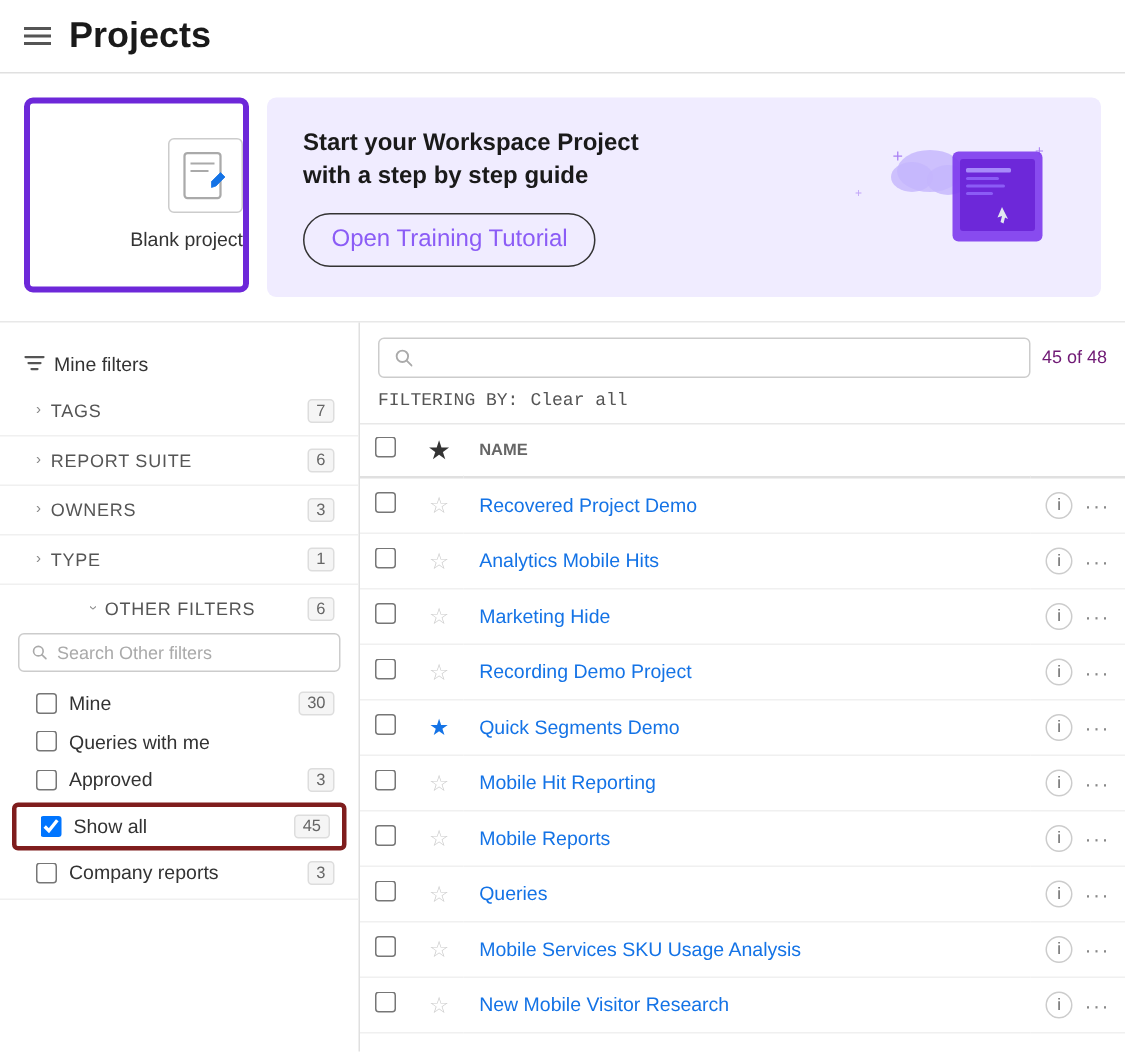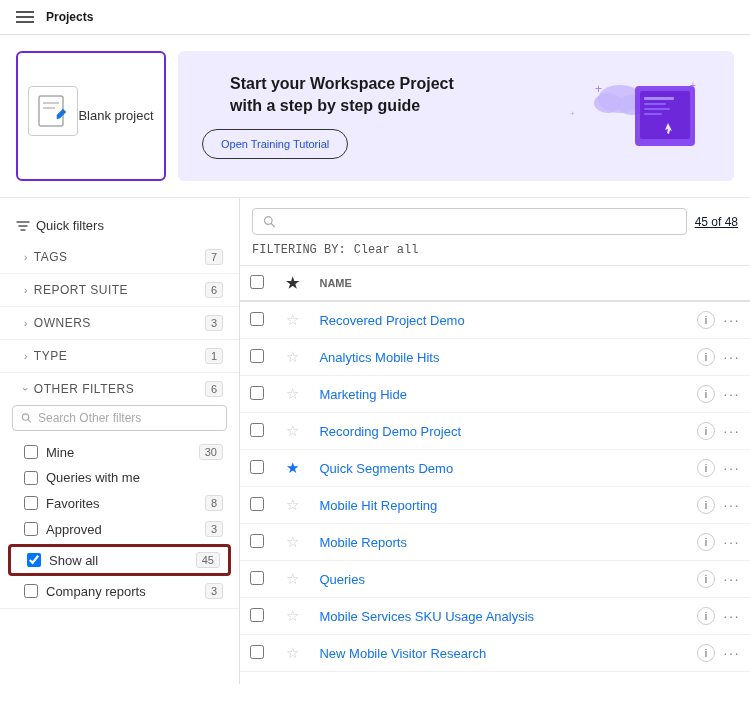--- a/index.html
+++ b/index.html
@@ -2,32 +2,32 @@
 <html><head>
   <meta charset="utf-8">
   <style>
     * { box-sizing: border-box; margin: 0; padding: 0; }
     body { font-family: -apple-system, BlinkMacSystemFont, 'Segoe UI', Arial, sans-serif; font-size: 13px; background: #fff; color: #333; width: 750px; height: 704px; overflow: hidden; }
 
     
     .header { display: flex; align-items: center; padding: 10px 16px; border-bottom: 1px solid #e0e0e0; background: #fff; }
     .header-menu-icon { margin-right: 12px; cursor: pointer; display: flex; flex-direction: column; gap: 3px; }
     .header-menu-icon span { display: block; width: 18px; height: 2px; background: #555; }
-    .header-title { font-size: 12px; font-weight: 600; color: #1a1a1a; }
+    .header-title { font-size: 24px; font-weight: 600; color: #1a1a1a; }
 
     
     .top-section { display: flex; gap: 12px; padding: 16px; border-bottom: 1px solid #e8e8e8; }
-    .project-card { width: 150px; height: 130px; border: 2px solid #6d28d9; border-radius: 6px; display: flex; align-items: center; justify-content: center; cursor: pointer; background: #fff; flex-shrink: 0; }
+    .project-card { width: 150px; height: 130px; border: 4px solid #6d28d9; border-radius: 6px; display: flex; flex-direction: column; align-items: flex-end; justify-content: center; cursor: pointer; background: #fff; flex-shrink: 0; }
     .card-icon { width: 50px; height: 50px; border: 1px solid #ccc; border-radius: 4px; display: flex; align-items: center; justify-content: center; margin-bottom: 10px; position: relative; }
     .card-label { font-size: 13px; color: #333; text-align: center; line-height: 1.3; }
 
     
     .training-banner { flex: 1; background: #f0ecff; border-radius: 6px; padding: 20px 24px; display: flex; align-items: center; justify-content: space-between; overflow: hidden; position: relative; }
-    .banner-text h3 { font-size: 16px; font-weight: 600; color: #1a1a1a; margin-bottom: 12px; line-height: 1.4; margin-left: 28px; }
-    .banner-btn { border: 1.5px solid #333; border-radius: 20px; padding: 8px 18px; font-size: 11px; background: transparent; cursor: pointer; color: #1d4ed8; }
+    .banner-text h3 { font-size: 16px; font-weight: 600; color: #1a1a1a; margin-bottom: 12px; line-height: 1.4; }
+    .banner-btn { border: 1.5px solid #333; border-radius: 20px; padding: 8px 18px; font-size: 16px; background: transparent; cursor: pointer; color: #8b5cf6; }
     .banner-illustration { width: 150px; height: 90px; flex-shrink: 0; }
 
     
     .main-content { display: flex; height: calc(704px - 56px - 162px); }
 
     
     .sidebar { width: 240px; border-right: 1px solid #e0e0e0; overflow-y: auto; padding: 12px 0; flex-shrink: 0; }
     .sidebar-header { display: flex; align-items: center; padding: 8px 16px; cursor: pointer; color: #333; font-size: 13px; }
     .sidebar-header svg { margin-right: 6px; }
     .filter-section { border-bottom: 1px solid #f0f0f0; }
@@ -46,21 +46,21 @@
     .show-all-row .checkbox-item { padding: 5px 8px 5px 16px; }
 
     
     .right-content { flex: 1; display: flex; flex-direction: column; overflow: hidden; }
 
     
     .filter-bar { padding: 10px 12px 8px; border-bottom: 1px solid #e8e8e8; }
     .search-row { display: flex; align-items: center; justify-content: space-between; margin-bottom: 8px; }
     .search-input-wrap { flex: 1; border: 1px solid #ccc; border-radius: 4px; padding: 5px 10px; display: flex; align-items: center; gap: 6px; margin-right: 8px; }
     .search-input-wrap input { border: none; outline: none; font-size: 13px; width: 100%; }
-    .count-text { font-size: 12px; color: #0f172a; white-space: nowrap; text-decoration: underline; }
+    .count-text { font-size: 12px; color: #701a75; white-space: nowrap; }
     .active-filters { display: flex; align-items: center; gap: 8px; flex-wrap: wrap; font-family: Liberation Mono, monospace; }
     .filter-label { font-size: 12px; color: #555; font-weight: 500; }
     .filter-chip { background: #f5f5f5; border: 1px solid #ccc; border-radius: 12px; padding: 2px 10px; font-size: 12px; color: #333; display: flex; align-items: center; gap: 4px; cursor: pointer; }
     .filter-chip .x { font-size: 11px; color: #888; }
     .clear-all { font-size: 12px; color: #555; cursor: pointer; text-decoration: none; }
 
     
     .table-container { overflow-y: auto; flex: 1; }
     table { width: 100%; border-collapse: collapse; }
     thead th { padding: 8px 10px; text-align: left; font-size: 12px; color: #555; font-weight: 600; border-bottom: 2px solid #e0e0e0; background: #fff; position: sticky; top: 0; }
@@ -135,21 +135,21 @@
   </div>
 </div>
 
 <div class="main-content">
 
   <div class="sidebar">
     <div class="sidebar-header">
       <svg width="14" height="14" viewBox="0 0 14 14" fill="none" style="margin-right:6px">
         <path d="M1 3h12M3 7h8M5 11h4" stroke="#555" stroke-width="1.5" stroke-linecap="round"></path>
       </svg>
-      <span>Quick filters</span>
+      <span>Mine filters</span>
     </div>
 
     <div class="filter-section">
       <div class="filter-row">
         <div class="filter-row-label">
           <span class="filter-chevron">›</span>
           <span>TAGS</span>
         </div>
         <span class="filter-badge">7</span>
       </div>
@@ -176,21 +176,21 @@
       <div class="filter-row">
         <div class="filter-row-label">
           <span class="filter-chevron">›</span>
           <span>TYPE</span>
         </div>
         <span class="filter-badge">1</span>
       </div>
     </div>
 
     <div class="filter-section other-filters-open">
-      <div class="filter-row" style="padding-bottom:4px;">
+      <div class="filter-row" style="padding-bottom:4px;margin-left:36px;">
         <div class="filter-row-label">
           <span class="filter-chevron" style="transform:rotate(90deg); display:inline-block;">›</span>
           <span>OTHER FILTERS</span>
         </div>
         <span class="filter-badge">6</span>
       </div>
       <div class="search-other-filters">
         <svg width="12" height="12" viewBox="0 0 12 12" fill="none">
           <circle cx="5" cy="5" r="3.5" stroke="#aaa" stroke-width="1.2"></circle>
           <line x1="7.5" y1="7.5" x2="10.5" y2="10.5" stroke="#aaa" stroke-width="1.2" stroke-linecap="round"></line>
@@ -206,27 +206,20 @@
         <span class="filter-badge">30</span>
       </div>
 
       <div class="checkbox-item">
         <div class="checkbox-item-left">
           <input type="checkbox" style="">
           <span>Queries with me</span>
         </div>
       </div>
 
-      <div class="checkbox-item">
-        <div class="checkbox-item-left">
-          <input type="checkbox" style="">
-          <span>Favorites</span>
-        </div>
-        <span class="filter-badge">8</span>
-      </div>
 
       <div class="checkbox-item">
         <div class="checkbox-item-left">
           <input type="checkbox" style="">
           <span>Approved</span>
         </div>
         <span class="filter-badge">3</span>
       </div>
 
       <div class="show-all-row">

